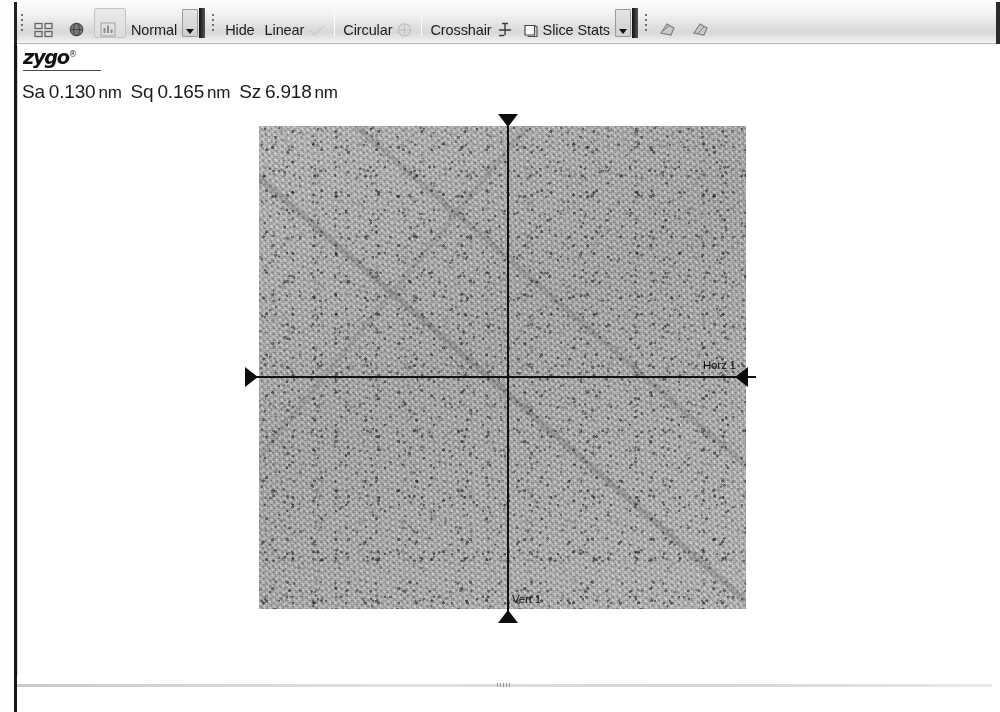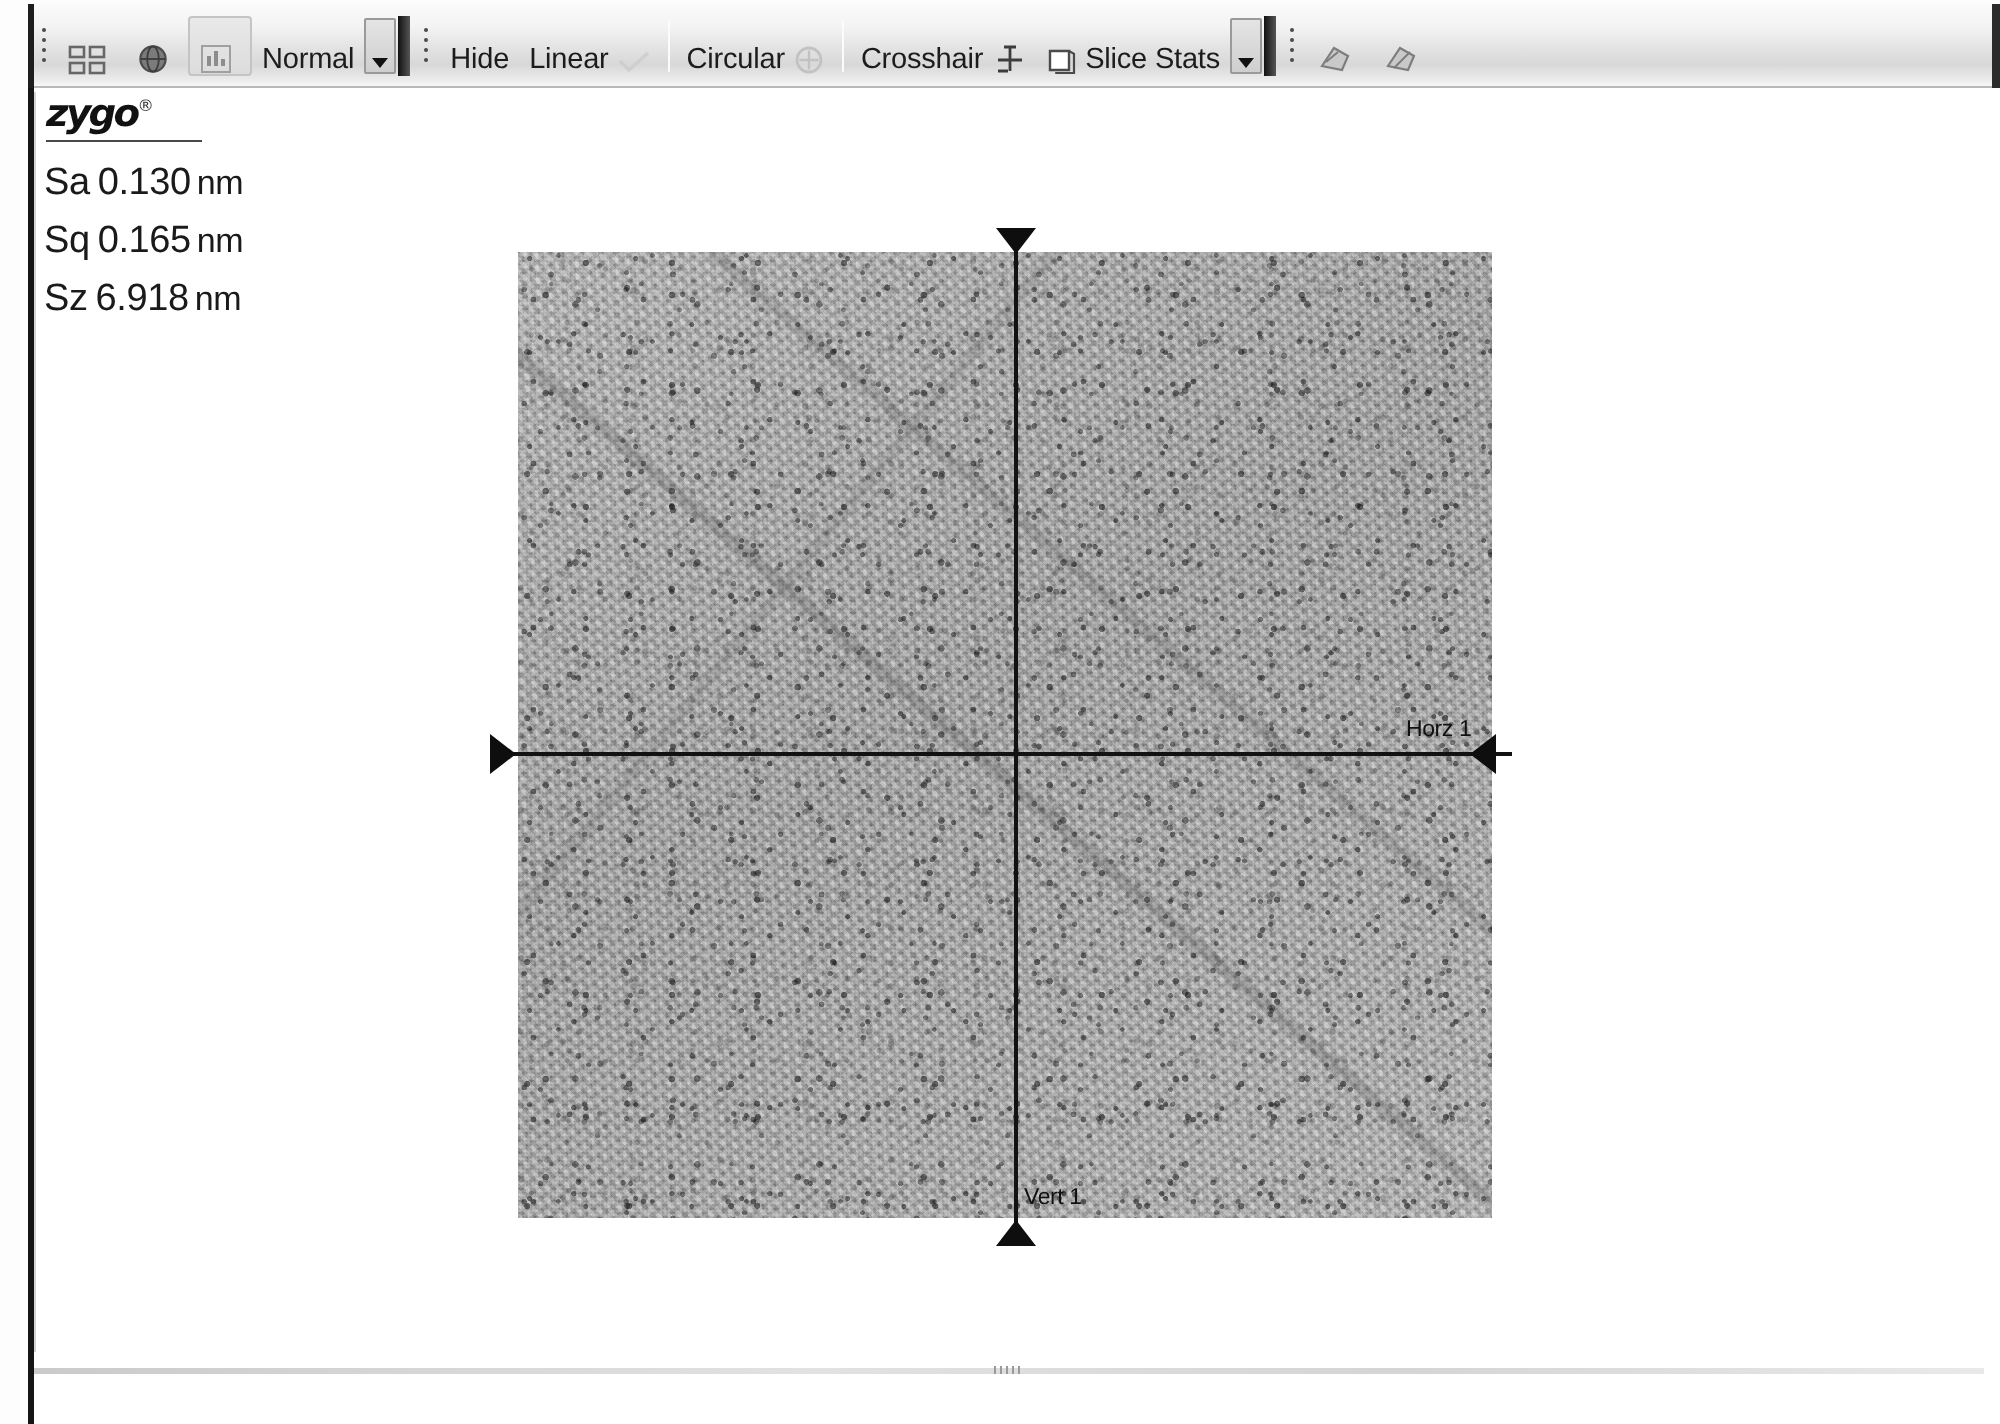--- a/index.html
+++ b/index.html
@@ -159,21 +159,20 @@
     margin-top: 3px;
     width: 78px; height: 1px;
     background: #4a4a4a;
   }
 
   
   .stats {
     position: absolute;
     left: 22px; top: 82px;
     display: flex;
-    flex-direction: column;
     gap: 9px;
   }
   .stat-row {
     font-size: 19px;
     color: #1a1a1a;
     letter-spacing: -0.2px;
     white-space: nowrap;
     line-height: 1.05;
   }
   .stat-label { margin-right: 4px; }

